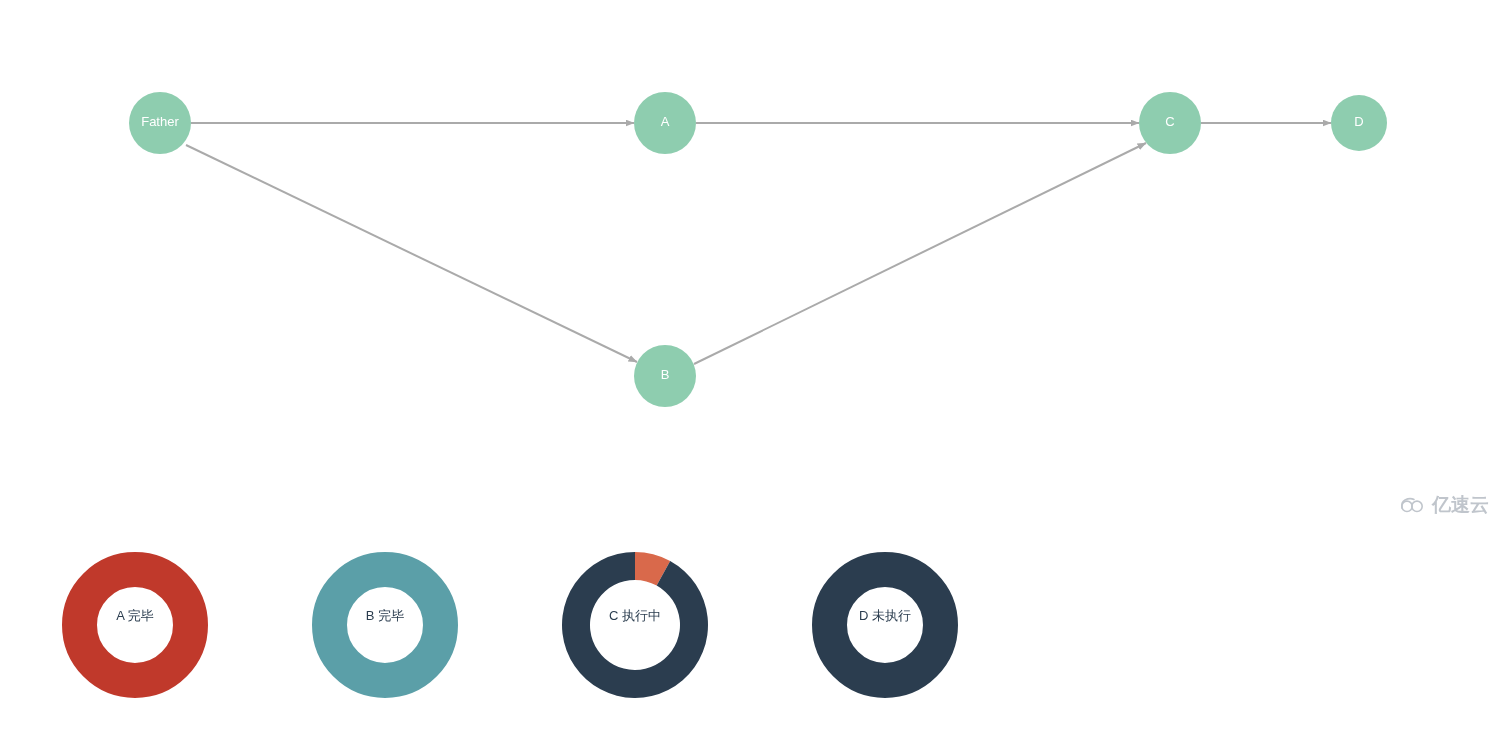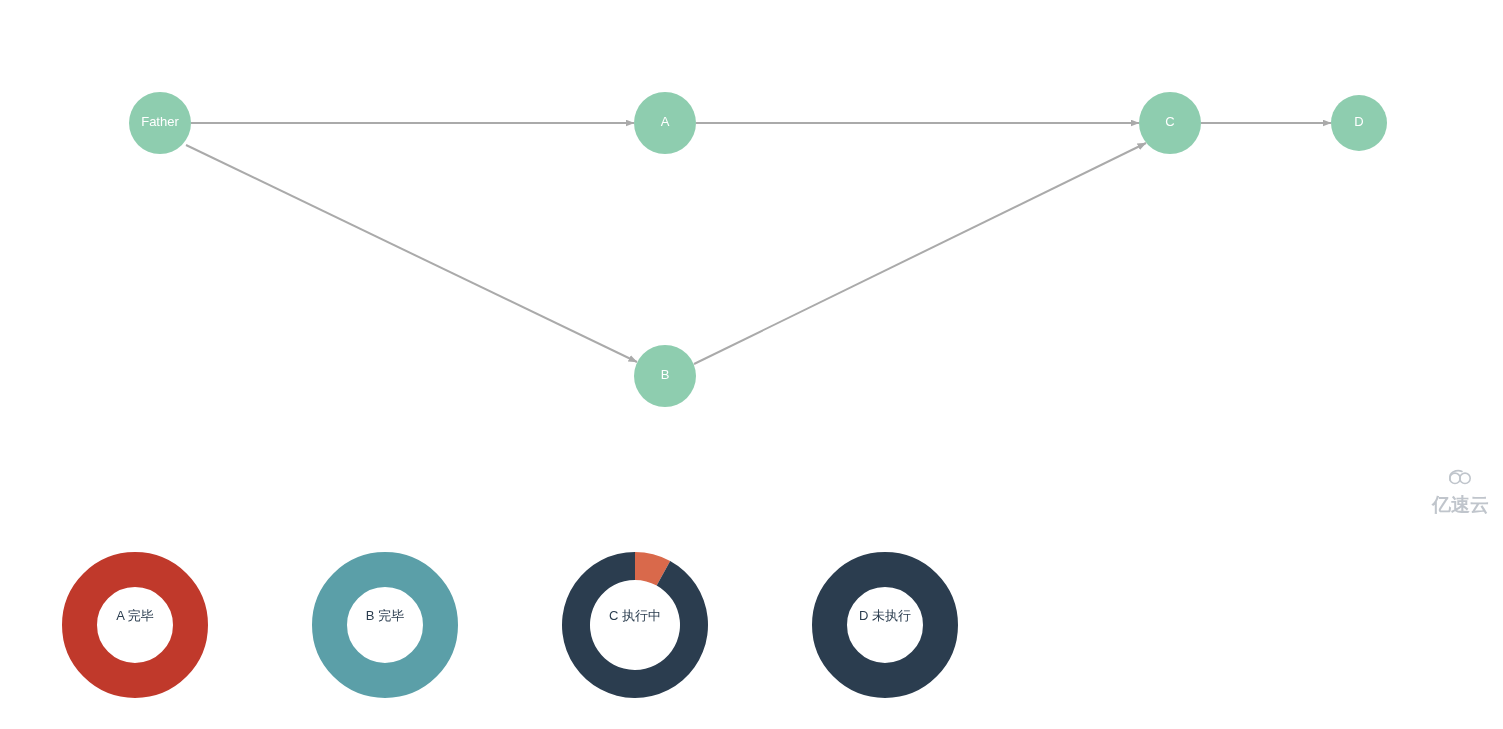--- a/index.html
+++ b/index.html
@@ -52,21 +52,20 @@
   }
   #watermark {
     position: absolute;
     right: 14px;
     bottom: 8px;
     display: flex;
     align-items: center;
     gap: 6px;
     opacity: 0.62;
     user-select: none;
-    flex-direction: column;
   }
   #watermark .wm-text {
     font-family: "DejaVu Sans", "Liberation Sans", sans-serif;
     font-size: 19px;
     color: #9aa3ad;
     letter-spacing: 0px;
     font-weight: 600;
   }
 </style>
 </head>

